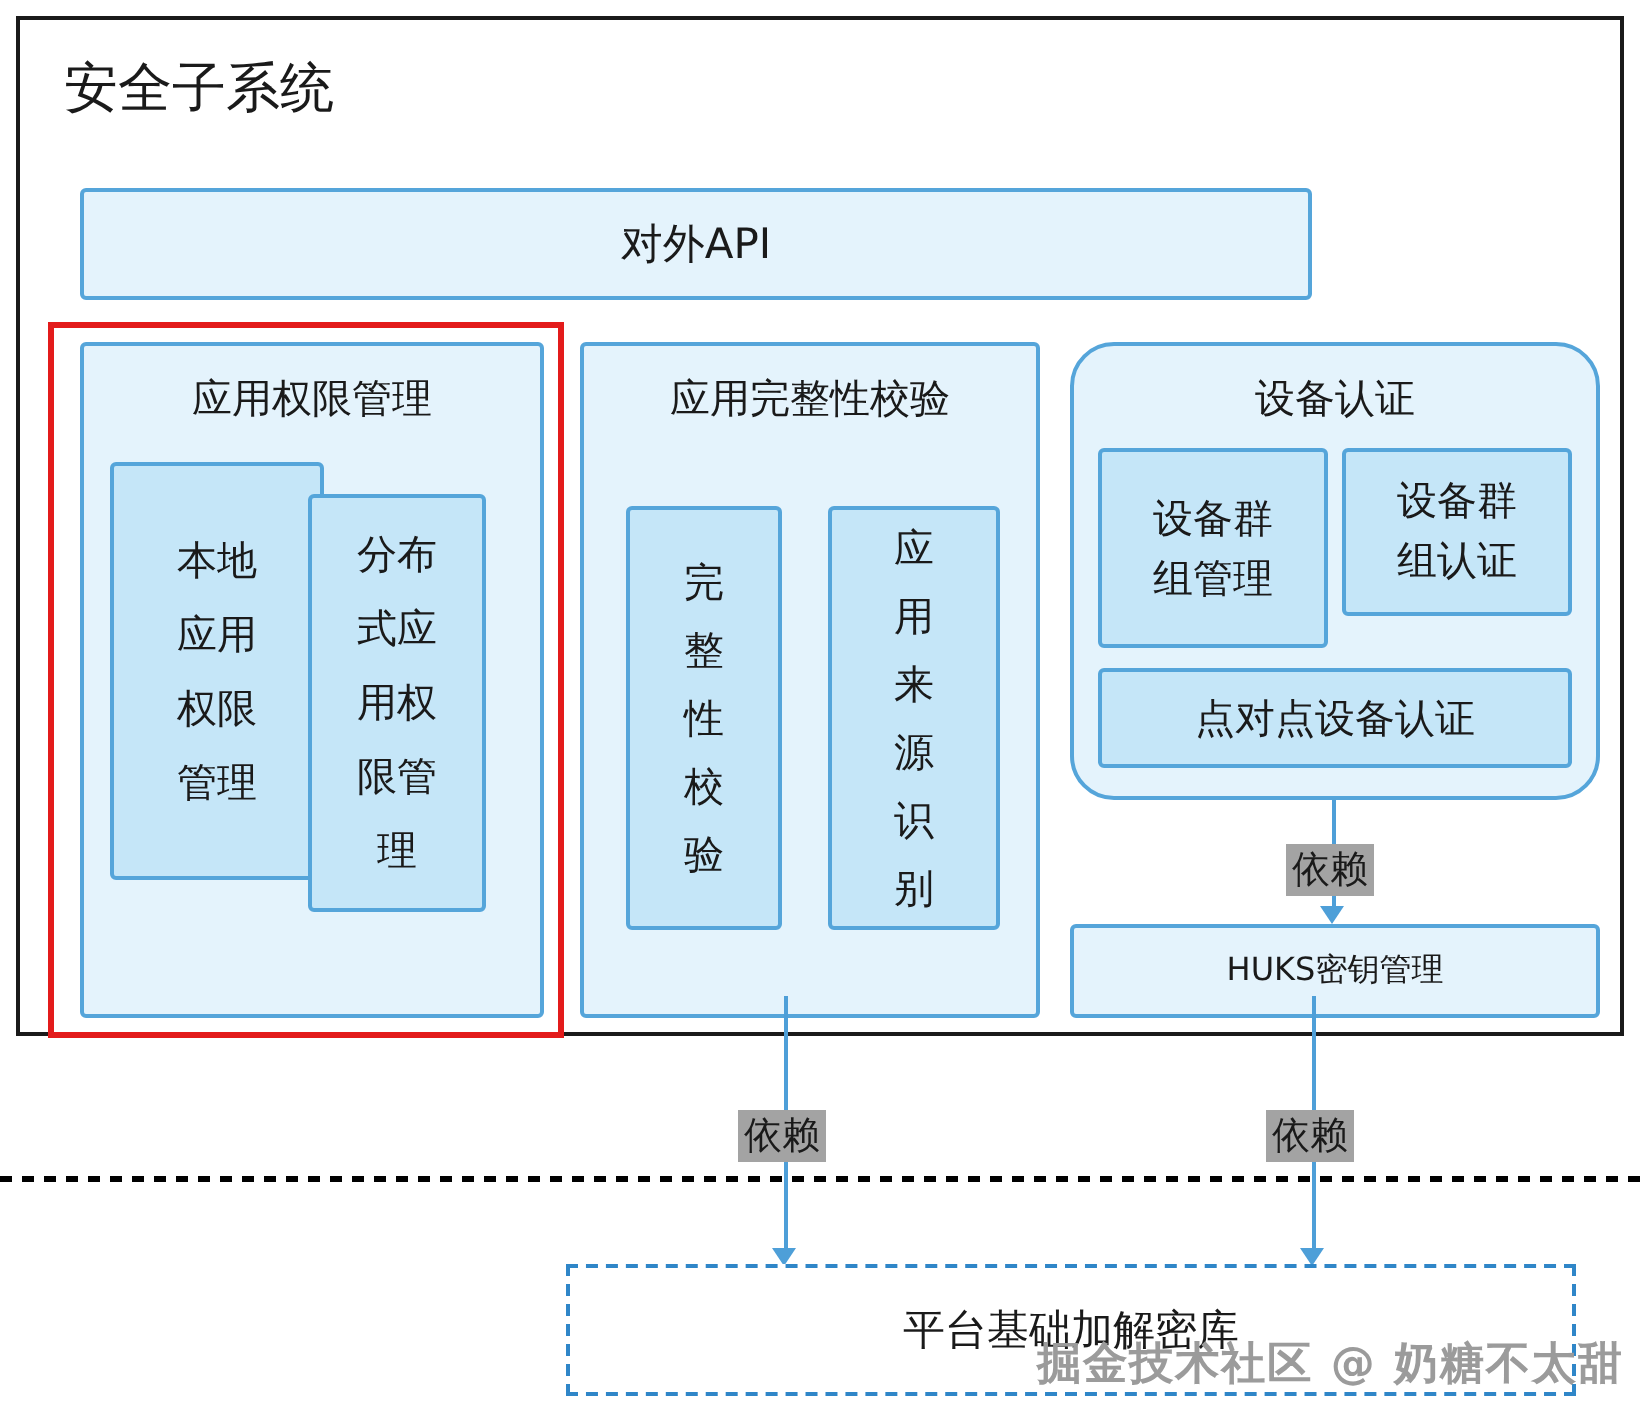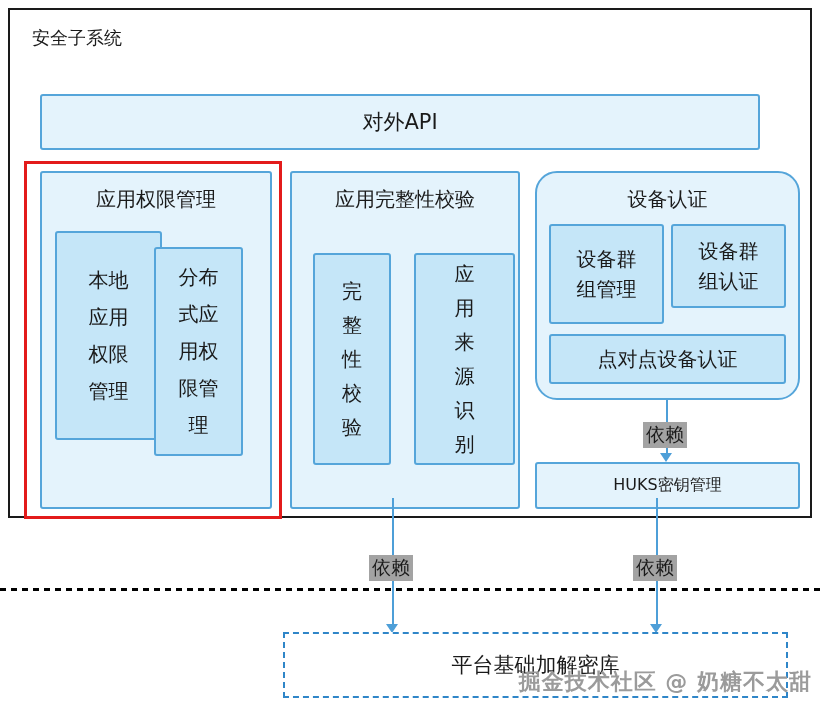--- a/index.html
+++ b/index.html
@@ -6,37 +6,37 @@
   html,body { background:#ffffff; }
   body { font-family:"DejaVu Sans","Liberation Sans",sans-serif; color:#1a1a1a; }
   .canvas { position:relative; width:820px; height:712px; background:#fff; overflow:hidden; }
   .abs { position:absolute; }
   .blue-box { border:2px solid #55A5DA; border-radius:3px; }
   .fill-light { background:#E4F3FC; }
   .fill-med { background:#C5E6F8; }
   .center { display:flex; align-items:center; justify-content:center; }
 
   .outer-box { left:8px; top:8px; width:804px; height:510px; border:2px solid #1a1a1a; background:#fff; }
-  .outer-title { left:22px; top:16px; font-size:18px; }
+  .outer-title { left:22px; top:16px; font-size:27px; }
 
-  .api-box { left:30px; top:84px; width:720px; height:56px; font-size:21px; }
+  .api-box { left:30px; top:84px; width:616px; height:56px; font-size:21px; }
 
   .red-highlight { left:14px; top:151px; width:258px; height:358px; border:3px solid #E31B1B; z-index:3; pointer-events:none; }
 
   .col-box { font-size:20px; }
   .col-title { position:absolute; top:13px; left:0; width:100%; text-align:center; font-size:20px; }
 
   .col1 { left:30px; top:161px; width:232px; height:338px; }
   .inner1a { left:45px; top:221px; width:107px; height:209px; }
   .inner1b { left:144px; top:237px; width:89px; height:209px; }
   .w2 { display:block; width:42px; font-size:20px; line-height:1.85; text-align:center; }
 
   .col2 { left:280px; top:161px; width:230px; height:338px; }
   .inner2a { left:303px; top:243px; width:78px; height:212px; }
-  .inner2b { left:404px; top:243px; width:101px; height:212px; }
+  .inner2b { left:404px; top:243px; width:86px; height:212px; }
   .w1 { display:block; width:22px; font-size:20px; line-height:1.7; text-align:center; }
 
   .col3 { left:525px; top:161px; width:265px; height:229px;border-radius:22px; }
   .inner3a { left:539px; top:214px; width:115px; height:100px; }
   .inner3b { left:661px; top:214px; width:115px; height:84px;font-family:Liberation Serif, serif; }
   .w3 { display:block; width:66px; font-size:20px; line-height:1.5; text-align:center; }
   .inner3c { left:539px; top:324px; width:237px; height:50px; font-size:20px; }
 
   .huks-box { left:525px; top:452px; width:265px; height:47px; font-size:16px; }
 

